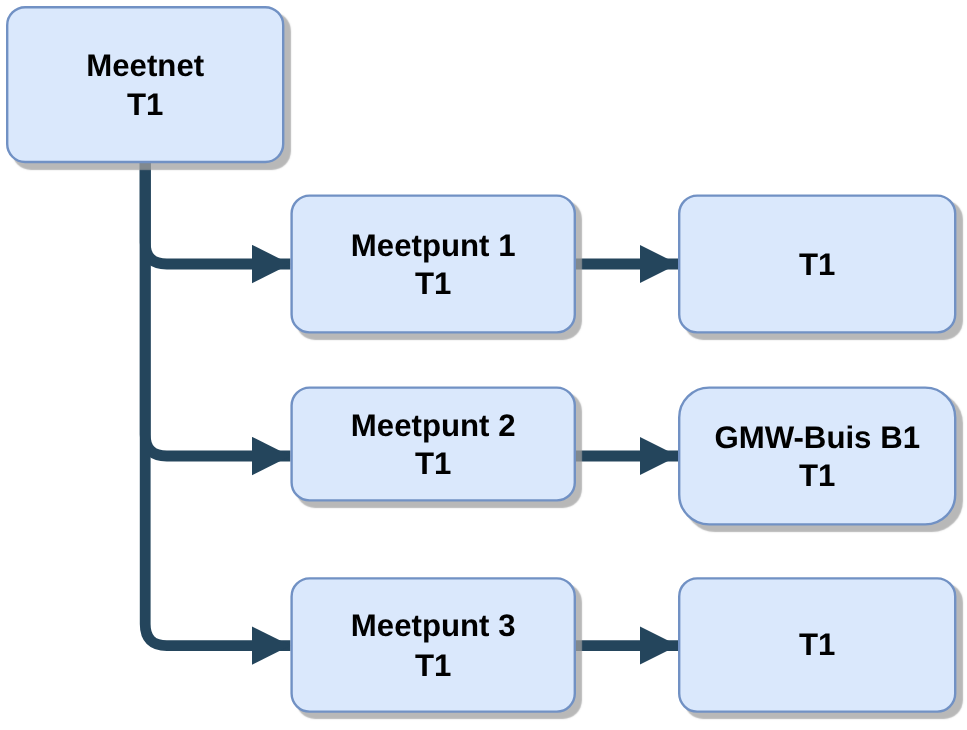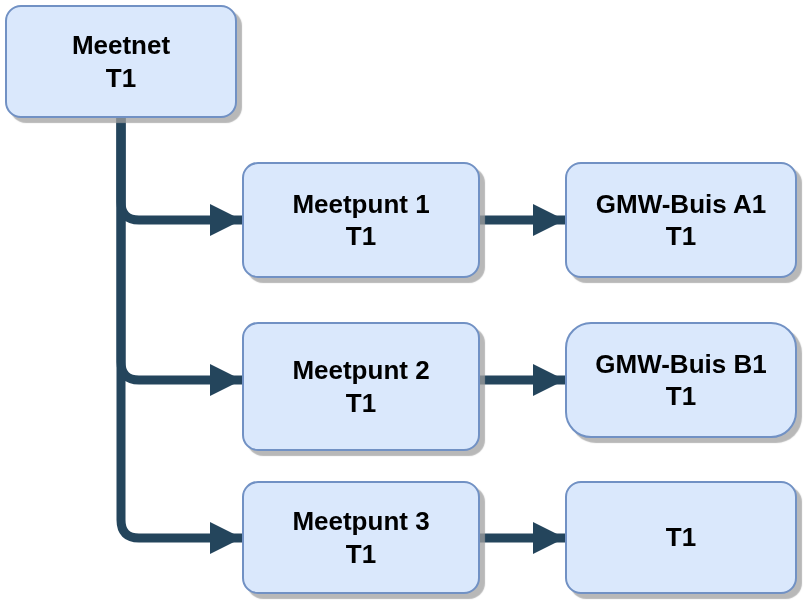--- a/index.html
+++ b/index.html
@@ -34,23 +34,23 @@
     flex-direction: column;
     align-items: center;
     justify-content: center;
     text-align: center;
     color: #000000;
     font-weight: bold;
     font-size: 26px;
     line-height: 1.25;
   }
   
-  .node-meetnet     { left: 5px;   top: 5px;   width: 232px; height: 113px; }
+  .node-meetnet     { left: 5px;   top: 5px;   width: 232px; height: 131px; }
   .node-meetpunt-1  { left: 242px; top: 162px; width: 238px; height: 116px; }
-  .node-meetpunt-2  { left: 242px; top: 322px; width: 238px; height: 129px; }
+  .node-meetpunt-2  { left: 242px; top: 322px; width: 238px; height: 96px; }
   .node-meetpunt-3  { left: 242px; top: 481px; width: 238px; height: 113px; }
   .node-gmw-a1      { left: 565px; top: 162px; width: 232px; height: 116px; }
   .node-gmw-b1      { left: 565px; top: 322px; width: 232px; height: 116px; border-radius: 26px; }
   .node-gmw-c1      { left: 565px; top: 481px; width: 232px; height: 113px; }
   .edge {
     fill: none;
     stroke: #24455c;
     stroke-width: 9;
   }
 </style>
@@ -87,21 +87,20 @@
     <span>Meetpunt 2</span>
     <span>T1</span>
   </div>
 
   <div class="node node-meetpunt-3">
     <span>Meetpunt 3</span>
     <span>T1</span>
   </div>
 
   <div class="node node-gmw-a1">
-    <span>GMW-Buis A1</span>
     <span>T1</span>
   </div>
 
   <div class="node node-gmw-b1">
     <span>GMW-Buis B1</span>
     <span>T1</span>
   </div>
 
   <div class="node node-gmw-c1">
     <span>T1</span>

